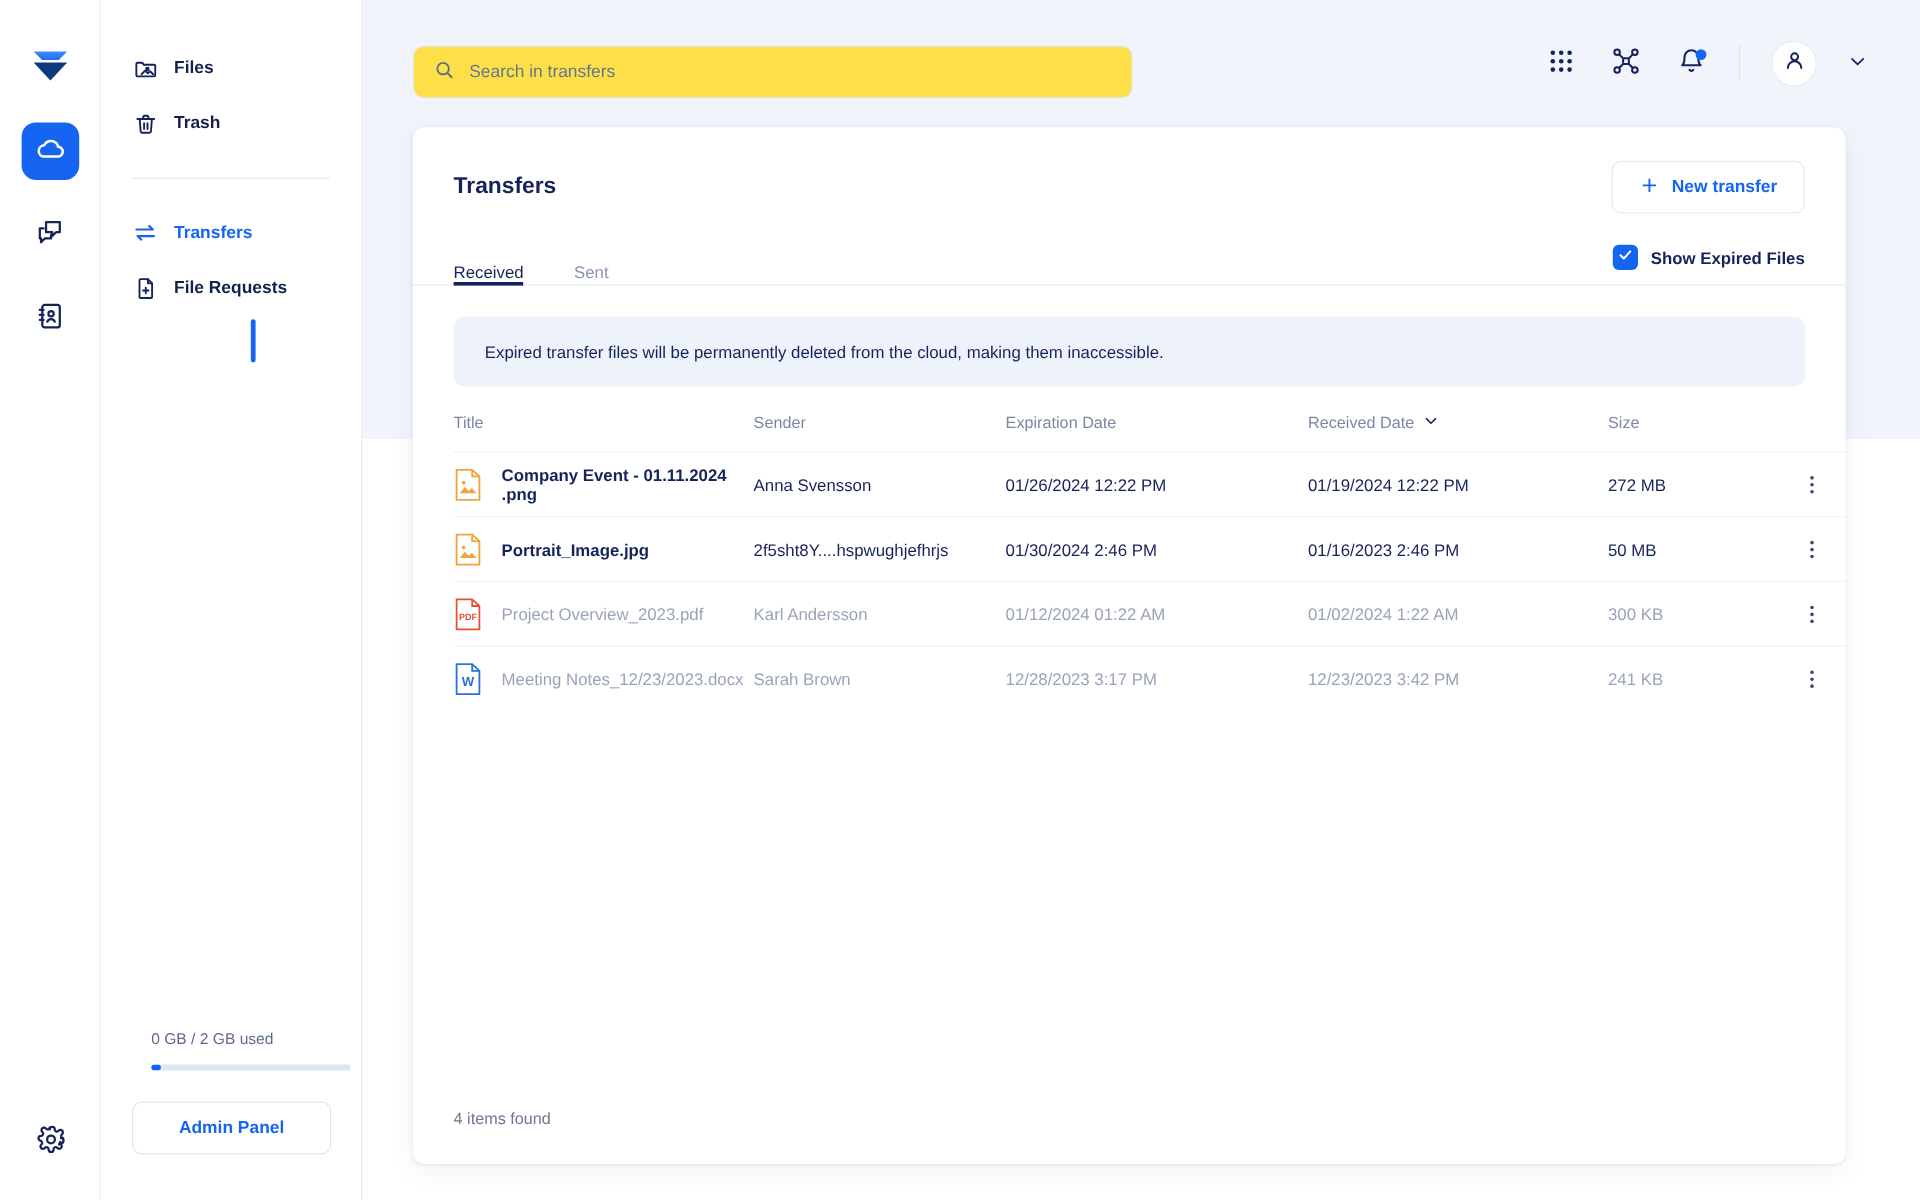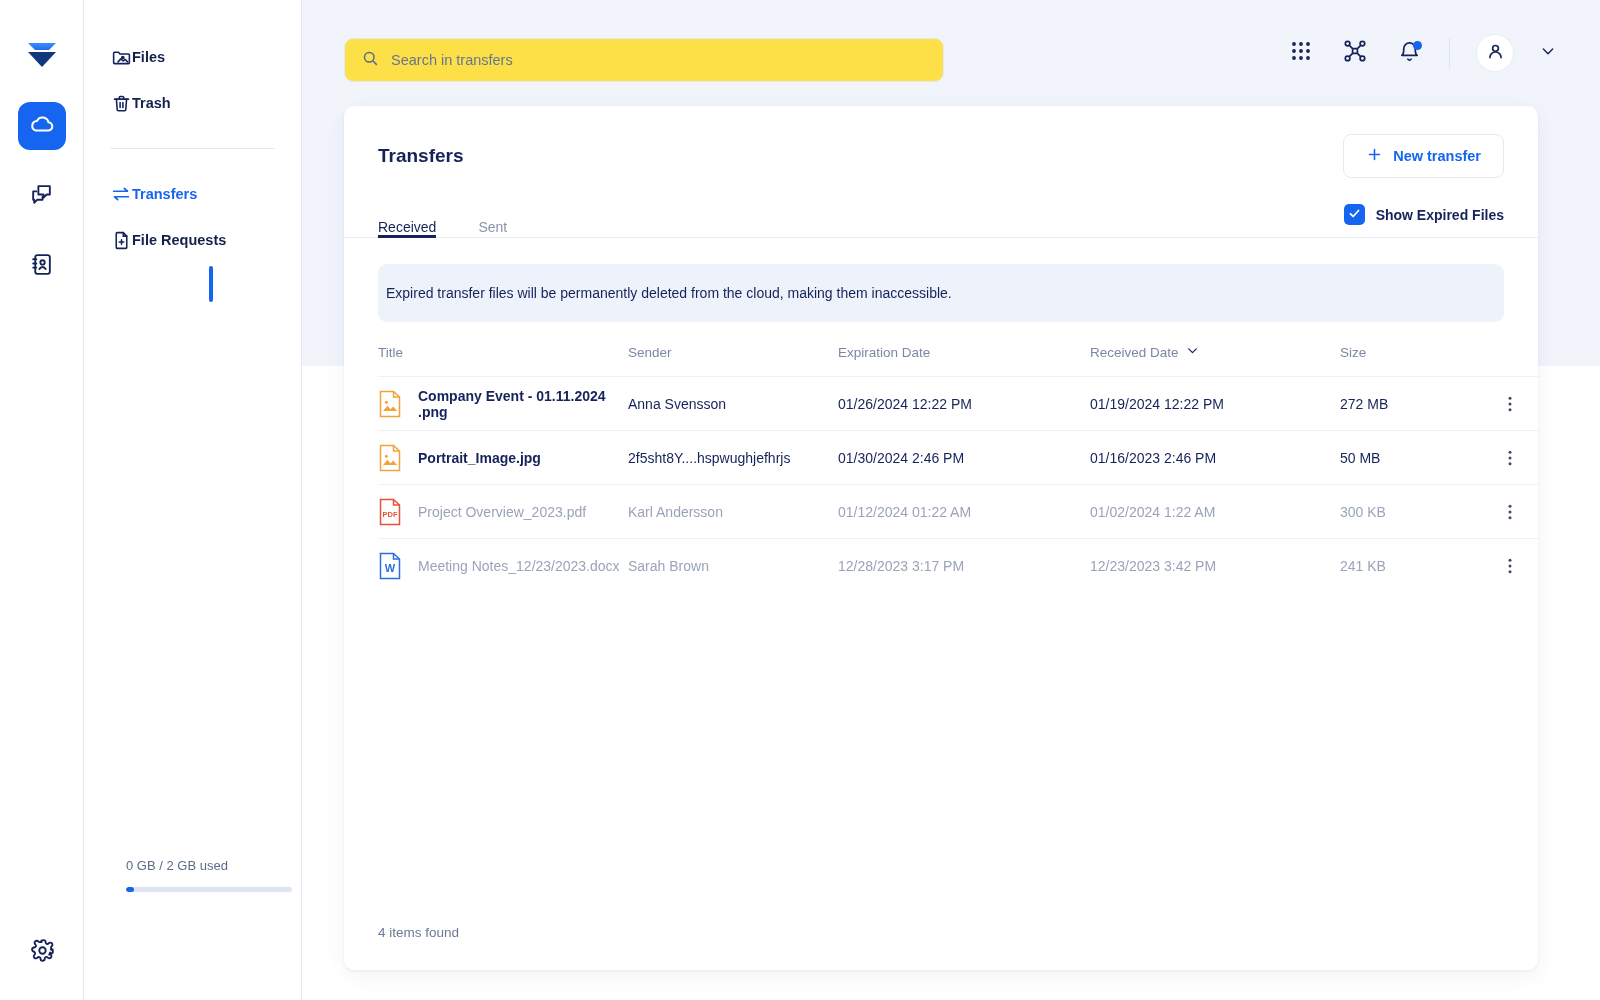--- a/index.html
+++ b/index.html
@@ -32,21 +32,21 @@
   .sidebar {
     position: absolute; left: 84px; top: 0; width: 218px; height: 1000px;
     background: #ffffff; border-right: 1px solid #e3e9f2;
   }
   .storage-title {
     font-size: 20px; font-weight: 700; color: #14204d;
     padding: 48px 0 0 26px; letter-spacing: -0.1px;
   }
   .nav-group { margin-top: 34px; }
   .nav-item {
-    display: flex; align-items: center; gap: 0;
+    display: flex; align-items: center; gap: 13px;
     height: 46px; padding-left: 26px; color: #14204d;
     font-size: 14.5px; font-weight: 600;
   }
   .nav-item .ico { width: 22px; height: 22px; display:flex; align-items:center; justify-content:center; flex:none; }
   .nav-item.active { color: #1565f0; }
   .nav-sep { height:1px; background:#e4eaf3; margin: 22px 26px 22px 26px; }
 
   .storage-meta { position: absolute; left: 42px; bottom: 108px; width: 166px; }
   .storage-used { font-size: 13px; color: #5d6b8a; font-weight: 500; }
   .bar-track { margin-top: 14px; height: 5px; border-radius: 3px; background: #dde5f2; position: relative; overflow: hidden; }
@@ -103,21 +103,21 @@
               border-bottom: 1px solid #e7ecf5; }
   .tabs { display:flex; gap: 42px; }
   .tab { font-size:14px; font-weight:400; color:#8a93ab; border-bottom: 3px solid transparent; margin-bottom:-1px; }
   .tab.active { color:#16235a; border-bottom-color:#16235a; }
   .expired-toggle { display:flex; align-items:center; gap:11px; padding-bottom: 12px; }
   .cbx { width: 21px; height:21px; border-radius:5px; background:#1565f0; display:flex; align-items:center; justify-content:center; color:#fff; }
   .expired-label { font-size:14px; color:#16235a; font-weight:700; }
 
   .notice {
     margin: 26px 34px 0 34px; background:#eef2fb; border-radius: 9px;
-    height: 58px; display:flex; align-items:center; padding: 0 8px;
+    height: 58px; display:flex; align-items:center; padding: 0 26px;
     font-size: 14px; color:#16235a; font-weight:500;
   }
 
   
   table.tbl { width: calc(100% - 68px); margin: 0 34px; border-collapse: collapse; table-layout: fixed; }
   .tbl th {
     text-align:left; font-size:13.5px; color:#7c87a3; font-weight:500;
     padding: 22px 0 16px 0;
   }
   .tbl td { padding: 0; height: 54px; border-top:1px solid #eef1f7; font-size:14px; color:#16235a; vertical-align: middle; }
@@ -244,20 +244,21 @@
       </div>
     </div>
 
     <div class="storage-meta">
       <div class="storage-used">0 GB / 2 GB used</div>
       <div class="bar-track">
         <div class="bar-fill"></div>
       </div>
     </div>
 
+    <div class="admin-btn">Admin Panel</div>
   </div>
 
   <div class="nav-indicator"></div>
 
   <div class="page-bg"></div>
   <div class="page-bg-lower"></div>
 
   <div class="topbar">
     <div class="search">
       <span>

